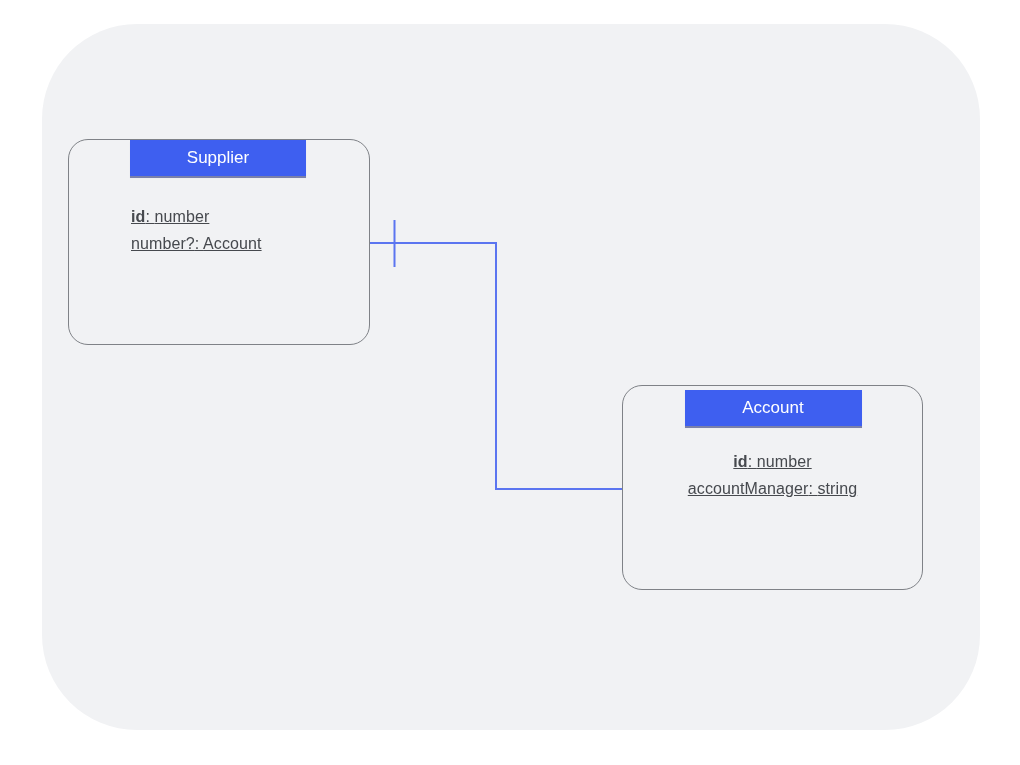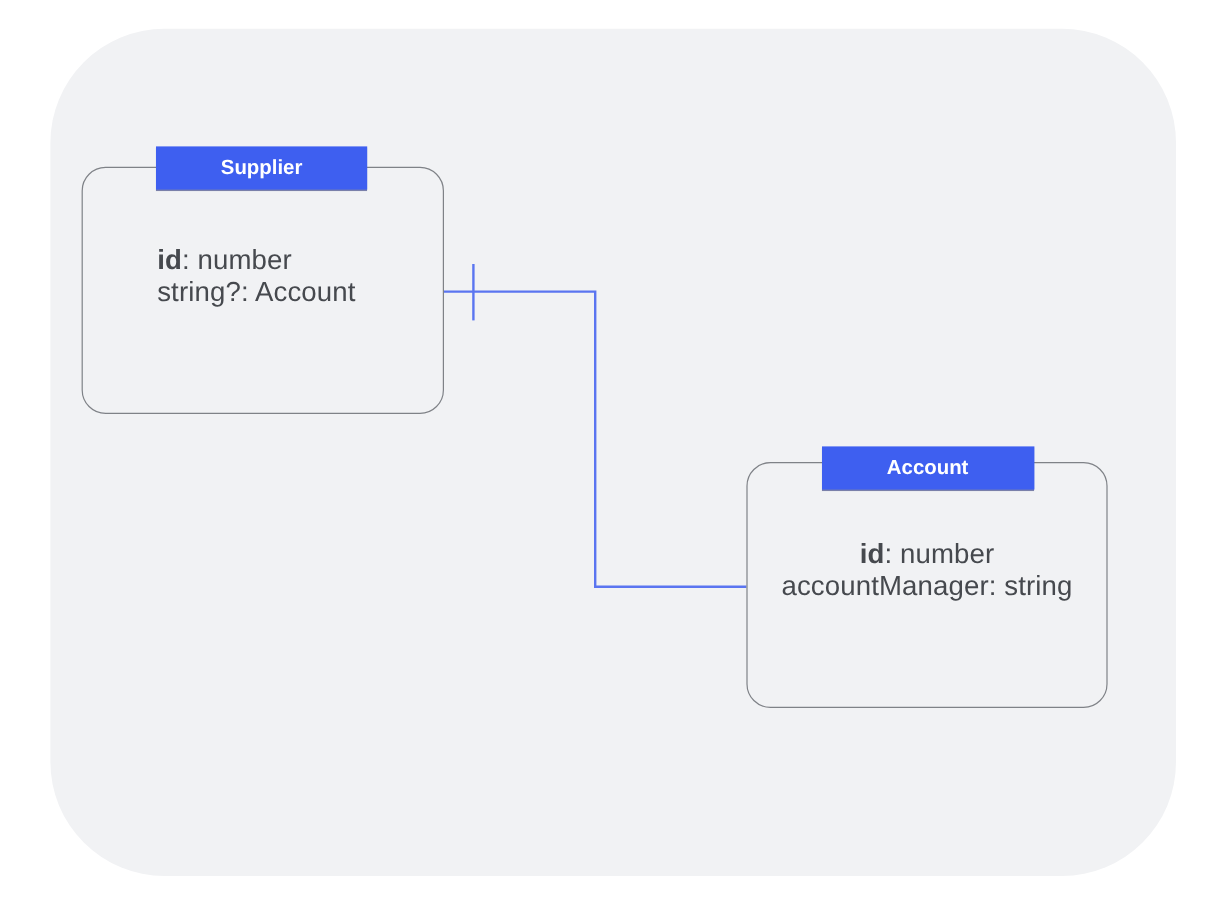--- a/index.html
+++ b/index.html
@@ -58,44 +58,46 @@
     top: 385px;
     width: 301px;
     height: 205px;
   }
   .entity-header {
     position: absolute;
     height: 36px;
     background: var(--header-bg, #3e5ff0);
     color: var(--header-text, #ffffff);
     font-size: 17px;
-    font-weight: bold;
+    font-weight: normal;
     display: flex;
     align-items: center;
     justify-content: center;
     box-shadow: 0 1.5px 0.5px rgba(23, 35, 110, 0.55);
     z-index: 3;
+    margin-top: 18px;
   }
   .entity-supplier .entity-header {
     left: 61px;
     top: -18.5px;
     width: 176px;
   }
   .entity-account .entity-header {
     left: 61.5px;
     top: -14.5px;
     width: 177px;
   }
   .entity-fields {
     position: absolute;
-    font-size: 23px;
+    font-size: 16px;
     line-height: 27px;
     color: var(--field-text, #46494e);
     letter-spacing: 0.1px;
     white-space: nowrap;
+    text-decoration: underline;
   }
   .entity-supplier .entity-fields {
     left: 62px;
     top: 63px;
     text-align: left;
   }
   .entity-account .entity-fields {
     left: 0;
     top: 62px;
     width: 100%;
@@ -114,21 +116,21 @@
 
   <svg class="connector-svg" viewBox="0 0 1020 765" xmlns="http://www.w3.org/2000/svg">
     <polyline points="370,243 496,243 496,489 622,489"></polyline>
     <line x1="394.5" y1="220" x2="394.5" y2="267"></line>
   </svg>
 
   <div class="entity entity-supplier">
     <div class="entity-header">Supplier</div>
     <div class="entity-fields">
       <div><span class="strong">id</span><span>: </span><span>number</span></div>
-      <div><span>string?</span><span>: </span><span>Account</span></div>
+      <div><span>number?</span><span>: </span><span>Account</span></div>
     </div>
   </div>
 
   <div class="entity entity-account">
     <div class="entity-header">Account</div>
     <div class="entity-fields">
       <div><span class="strong">id</span><span>: </span><span>number</span></div>
       <div><span>accountManager</span><span>: </span><span>string</span></div>
     </div>
   </div>

